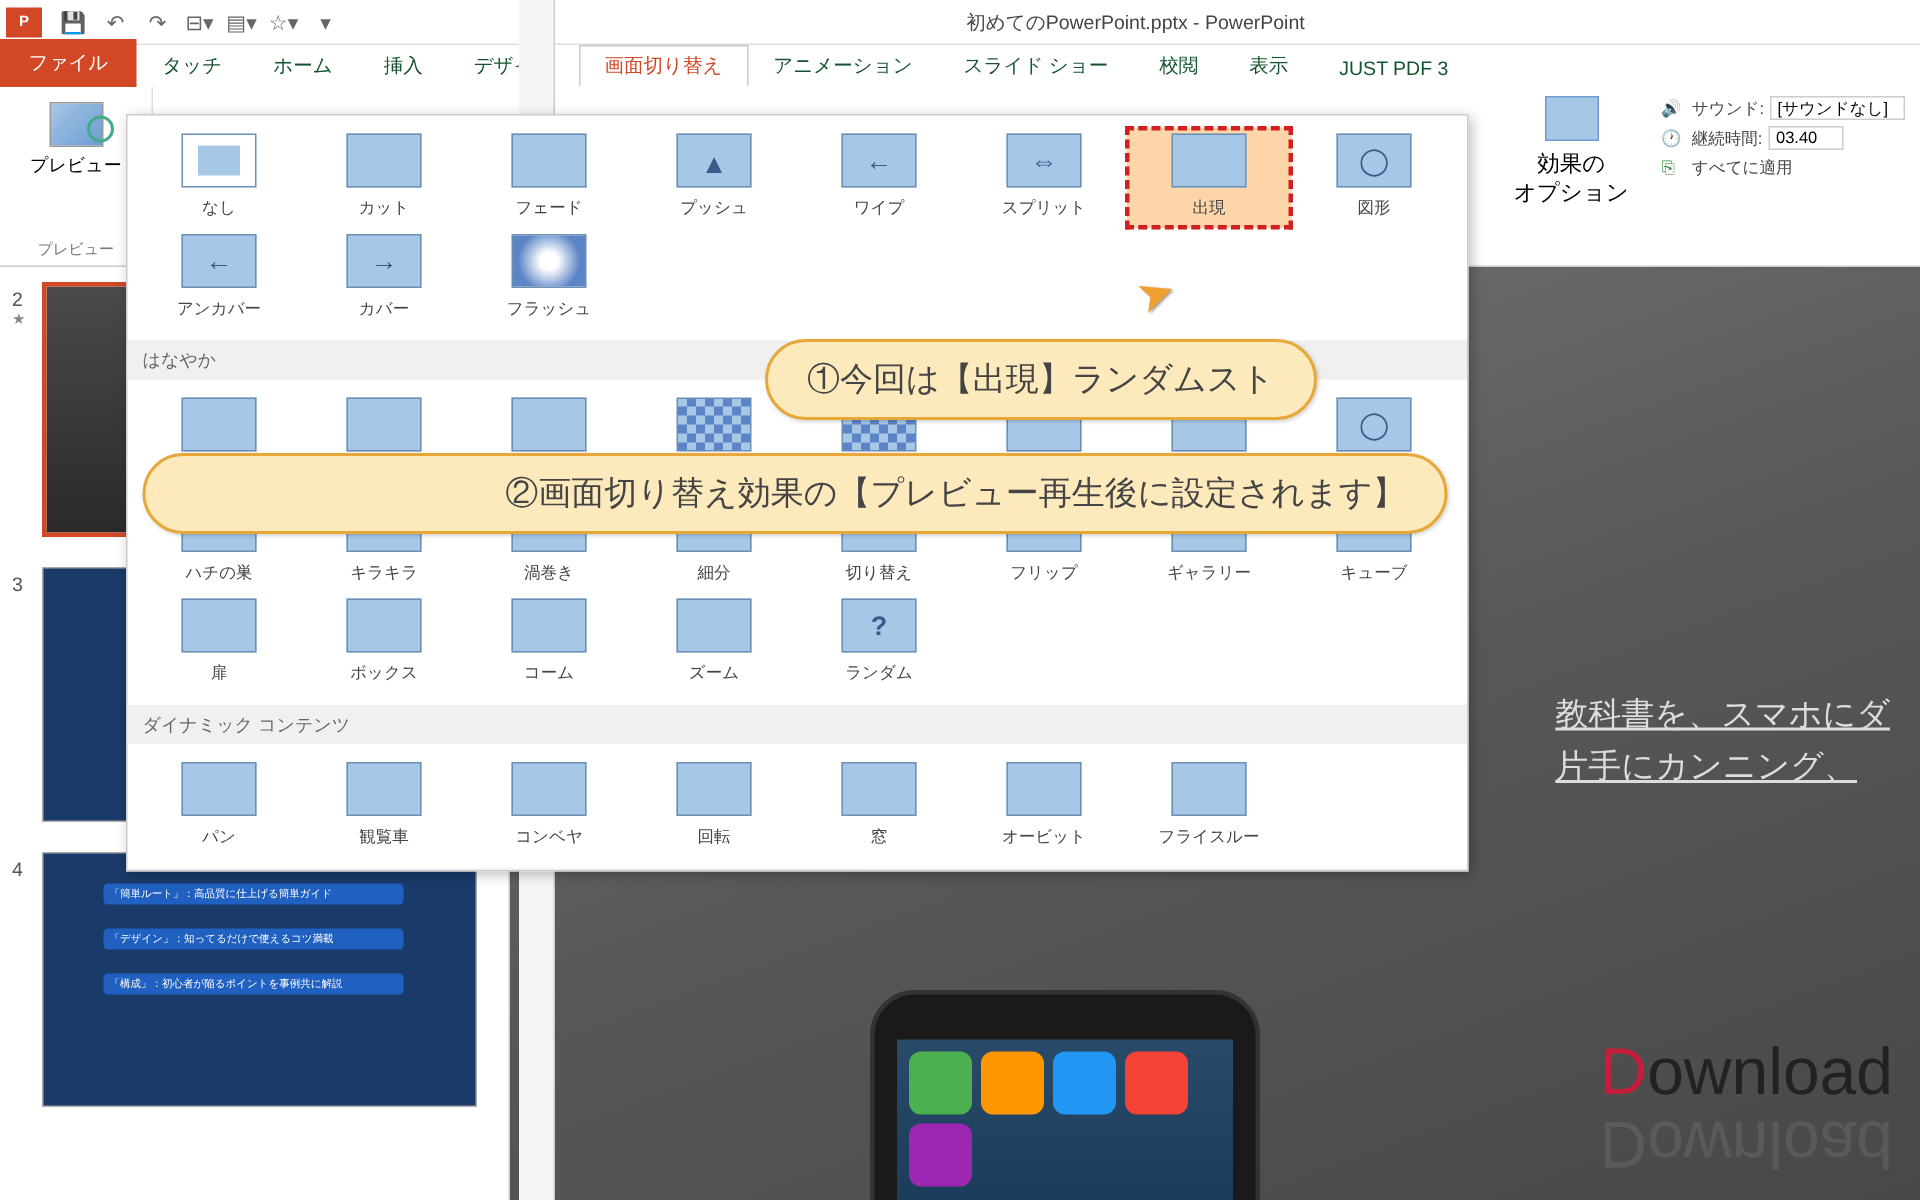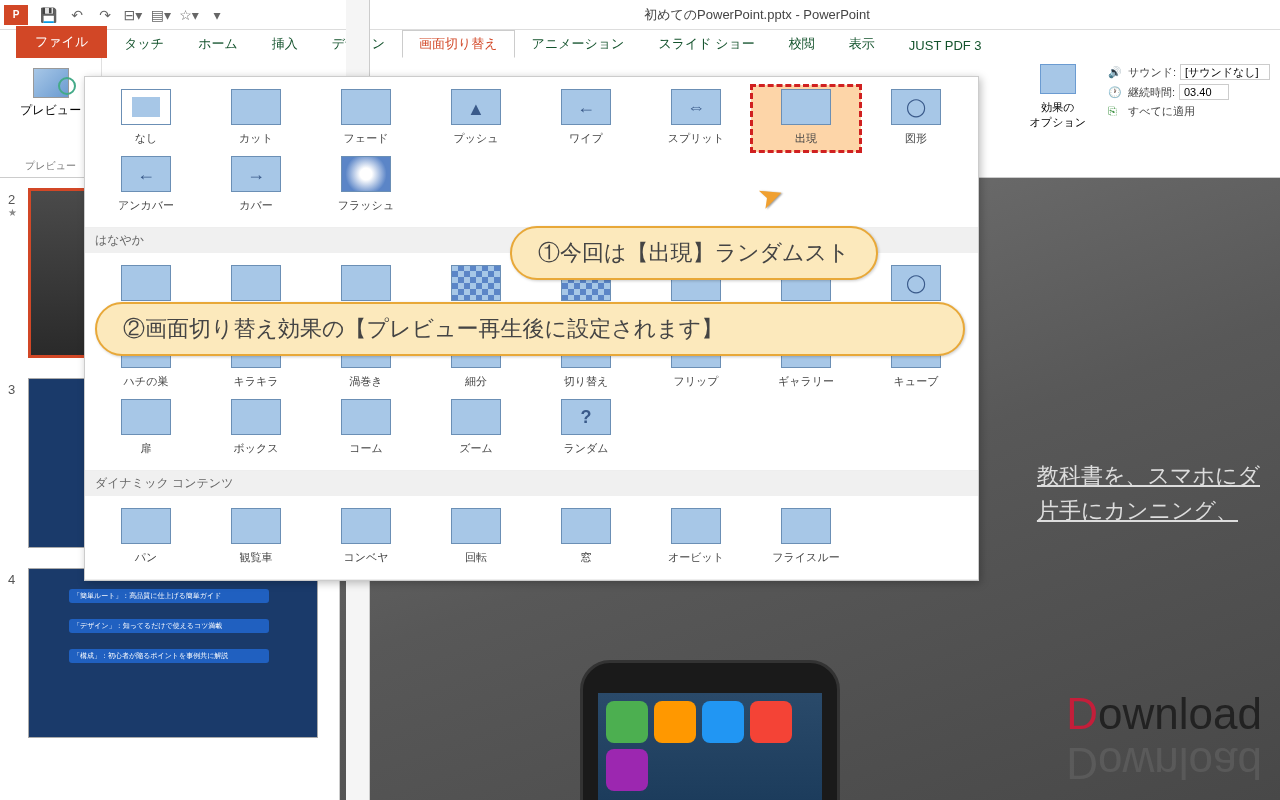--- a/index.html
+++ b/index.html
@@ -4,21 +4,21 @@
 <style>
 * { margin: 0; padding: 0; box-sizing: border-box; font-family: "Meiryo UI", "Yu Gothic UI", sans-serif; }
 body { width: 1280px; height: 800px; overflow: hidden; background: #fff; position: relative; }
 
 .titlebar { height: 30px; background: #fff; display: flex; align-items: center; border-bottom: 1px solid #ddd; }
 .app-icon { width: 24px; height: 20px; background: #d24726; margin: 0 4px; display: flex; align-items: center; justify-content: center; color: #fff; font-size: 10px; font-weight: bold; }
 .qat { display: flex; gap: 6px; align-items: center; padding: 0 6px; }
 .qat-btn { width: 22px; height: 22px; display: flex; align-items: center; justify-content: center; color: #666; font-size: 14px; cursor: pointer; }
 .title-text { flex: 1; text-align: center; font-size: 13px; color: #444; }
 
-.ribbon-tabs { height: 28px; background: #fff; display: flex; align-items: flex-end; padding-left: 16px; }
+.ribbon-tabs { height: 28px; background: #fff; display: flex; align-items: flex-end; padding-left: 0; }
 .tab { padding: 4px 16px; font-size: 13px; color: #14532d; cursor: pointer; border: 1px solid transparent; }
 .tab.file { background: #d24726; color: #fff; padding: 6px 18px; }
 .tab.active { border: 1px solid #ccc; border-bottom: 1px solid #fff; color: #d24726; background: #fff; }
 
 .ribbon { height: 120px; background: #fff; border-bottom: 1px solid #ccc; display: flex; position: relative; }
 .ribbon-group { border-right: 1px solid #e0e0e0; padding: 4px 8px 2px; display: flex; flex-direction: column; }
 .ribbon-group-label { font-size: 10px; color: #777; text-align: center; margin-top: auto; padding: 2px 0; }
 .preview-btn { display: flex; flex-direction: column; align-items: center; gap: 4px; padding: 6px 12px; cursor: pointer; }
 .preview-icon { width: 36px; height: 30px; background: linear-gradient(135deg,#a7c7e7,#6b9bd1); border: 1px solid #999; position: relative; }
 .preview-icon::after { content: ""; position: absolute; right: -8px; top: 8px; width: 14px; height: 14px; border: 2px solid #4a8; border-radius: 50%; }
@@ -60,21 +60,21 @@
 .phone { position: absolute; bottom: -20px; left: 240px; width: 260px; height: 160px; background: #1a1a1a; border-radius: 30px 30px 0 0; border: 3px solid #333; }
 .phone-screen { position: absolute; top: 30px; left: 15px; right: 15px; bottom: 0; background: linear-gradient(180deg,#2a4a6a,#1a3a5a); display: flex; flex-wrap: wrap; gap: 6px; padding: 8px; align-content: flex-start; }
 .app { width: 42px; height: 42px; border-radius: 8px; }
 .ruler { position: absolute; left: 346px; top: 0; bottom: 0; width: 24px; background: #f5f5f5; border-right: 1px solid #ccc; z-index: 5; font-size: 8px; color: #888; writing-mode: vertical-rl; }
 
 .cursor-arrow { position: absolute; left: 758px; top: 178px; z-index: 200; font-size: 30px; color: #f0a030; transform: rotate(-20deg); pointer-events: none; }
 .cursor-arrow::before { content: "➤"; text-shadow: 1px 1px 2px rgba(0,0,0,0.4); }
 
 .callout { position: absolute; background: #fce9bc; border: 2px solid #e8a838; border-radius: 28px; padding: 10px 26px; font-size: 22px; color: #444; z-index: 150; box-shadow: 1px 1px 3px rgba(0,0,0,0.2); white-space: nowrap; }
 .callout.c1 { left: 510px; top: 226px; }
-.callout.c2 { left: 95px; top: 302px; width: 870px; }
+.callout.c2 { left: 95px; top: 302px; width: 870px; text-align: right; }
 
 
 .gi-none { background: #fff; }
 .gi-none::after { content: ""; display: block; width: 60%; height: 60%; margin: 20%; background: #a7c7e7; }
 .gi-stripes { background: repeating-linear-gradient(90deg,#6b9bd1 0 4px,#a7c7e7 4px 8px); }
 .gi-circle::after { content:"◯"; }
 .gi-arrow-l::after { content:"←"; }
 .gi-arrow-r::after { content:"→"; }
 .gi-arrows-lr::after { content:"⇔"; }
 .gi-push { position: relative; }
@@ -119,21 +119,21 @@
     <div class="preview-btn">
       <div class="preview-icon"></div>
       <div style="font-size:12px;">プレビュー</div>
     </div>
     <div class="ribbon-group-label">プレビュー</div>
   </div>
 
   <div class="right-opts">
     <div class="effect-opts">
       <div class="effect-icon"></div>
-      <div style="font-size:11px;white-space:pre;text-align:center;margin-top:6px;">効果の
+      <div style="font-size:15px;white-space:pre;text-align:center;margin-top:6px;">効果の
 オプション</div>
     </div>
     <div class="timing">
       <div class="timing-row">
         <span class="ticon">🔊</span>
         <span>サウンド:</span>
         <input class="timing-input" value="[サウンドなし]" style="">
       </div>
       <div class="timing-row">
         <span class="ticon">🕐</span>

